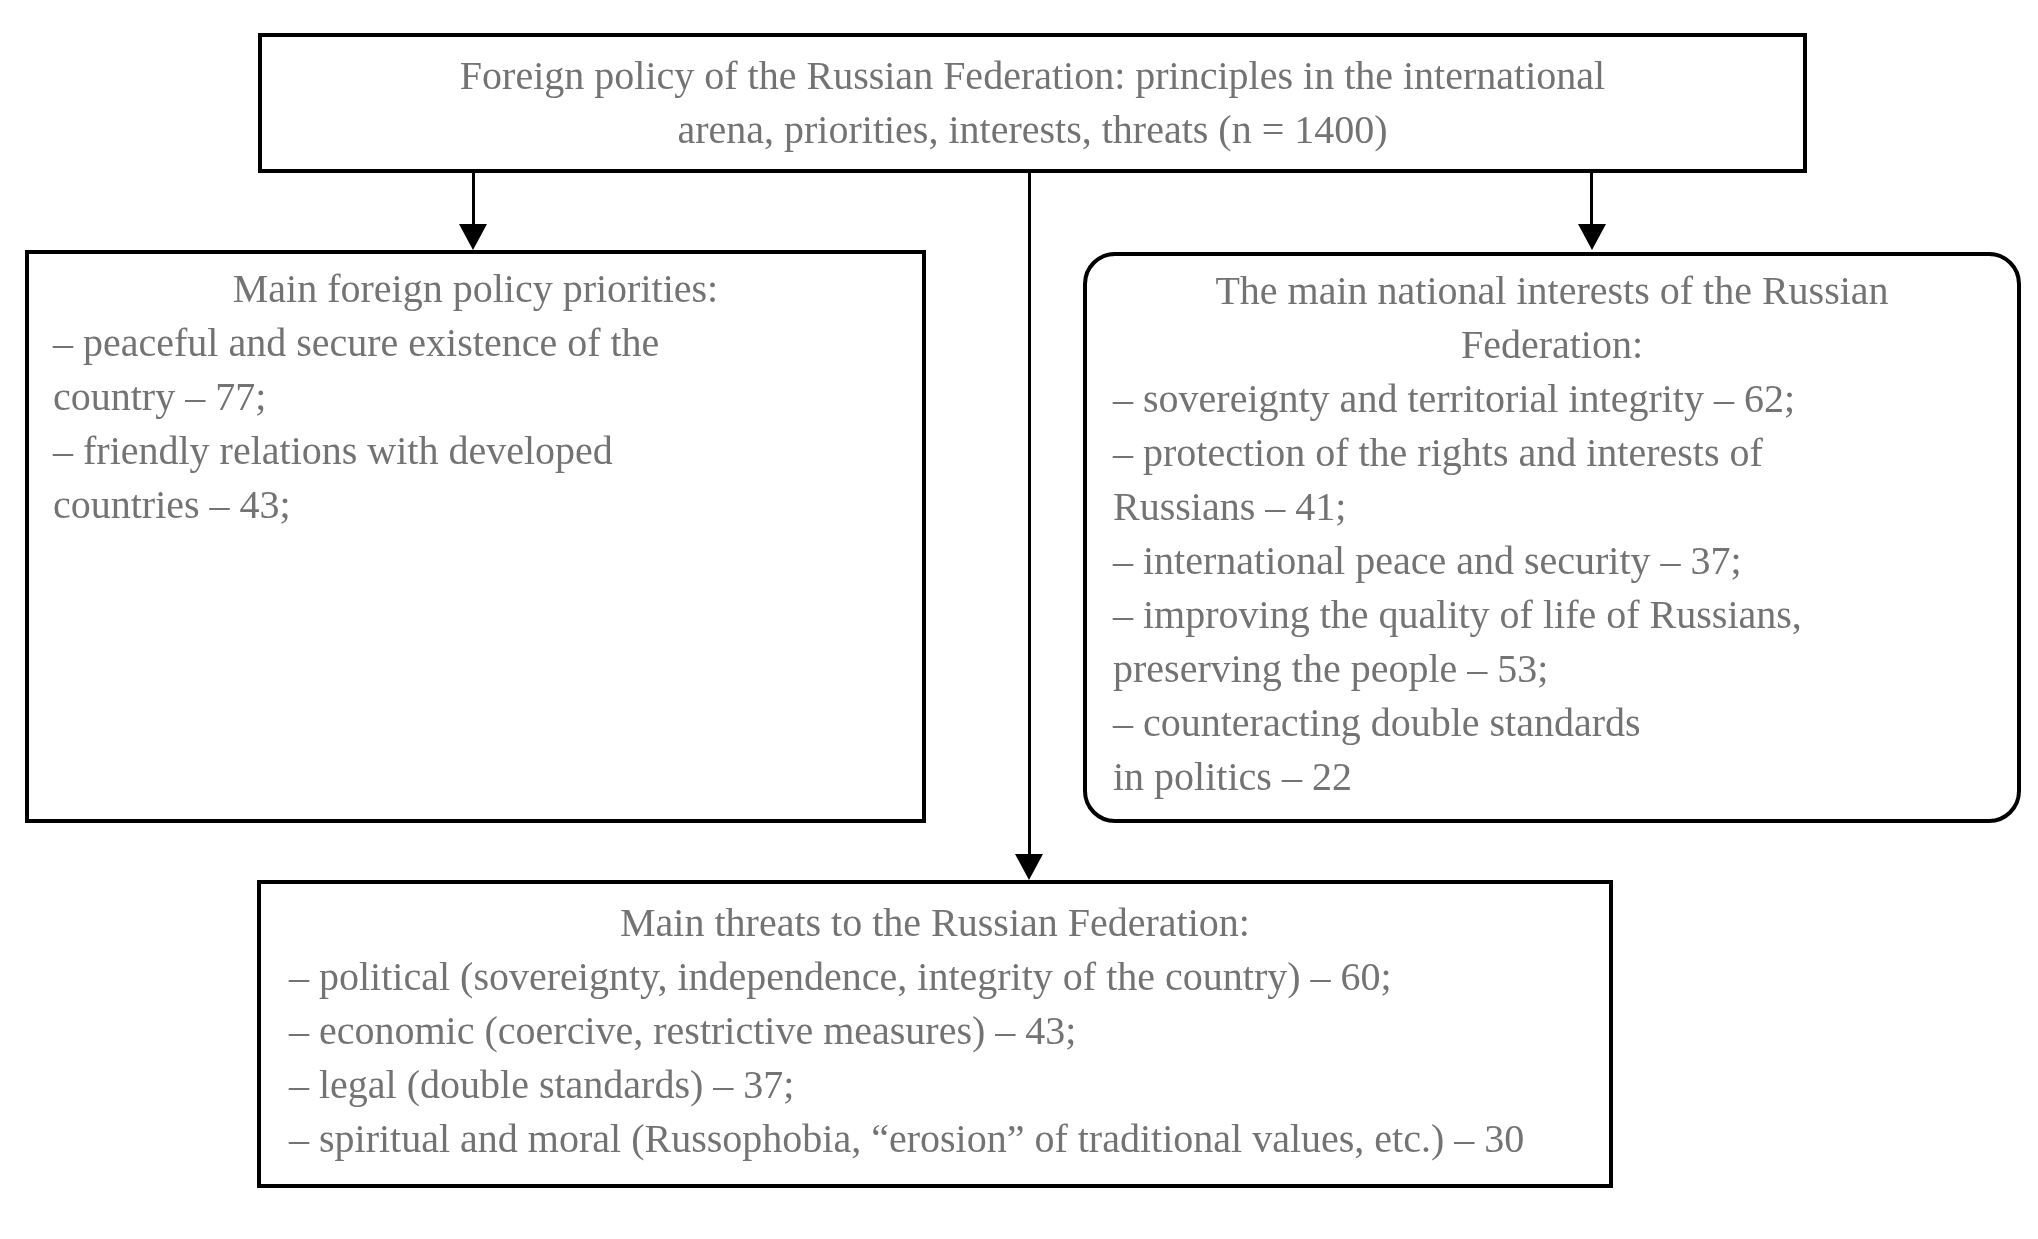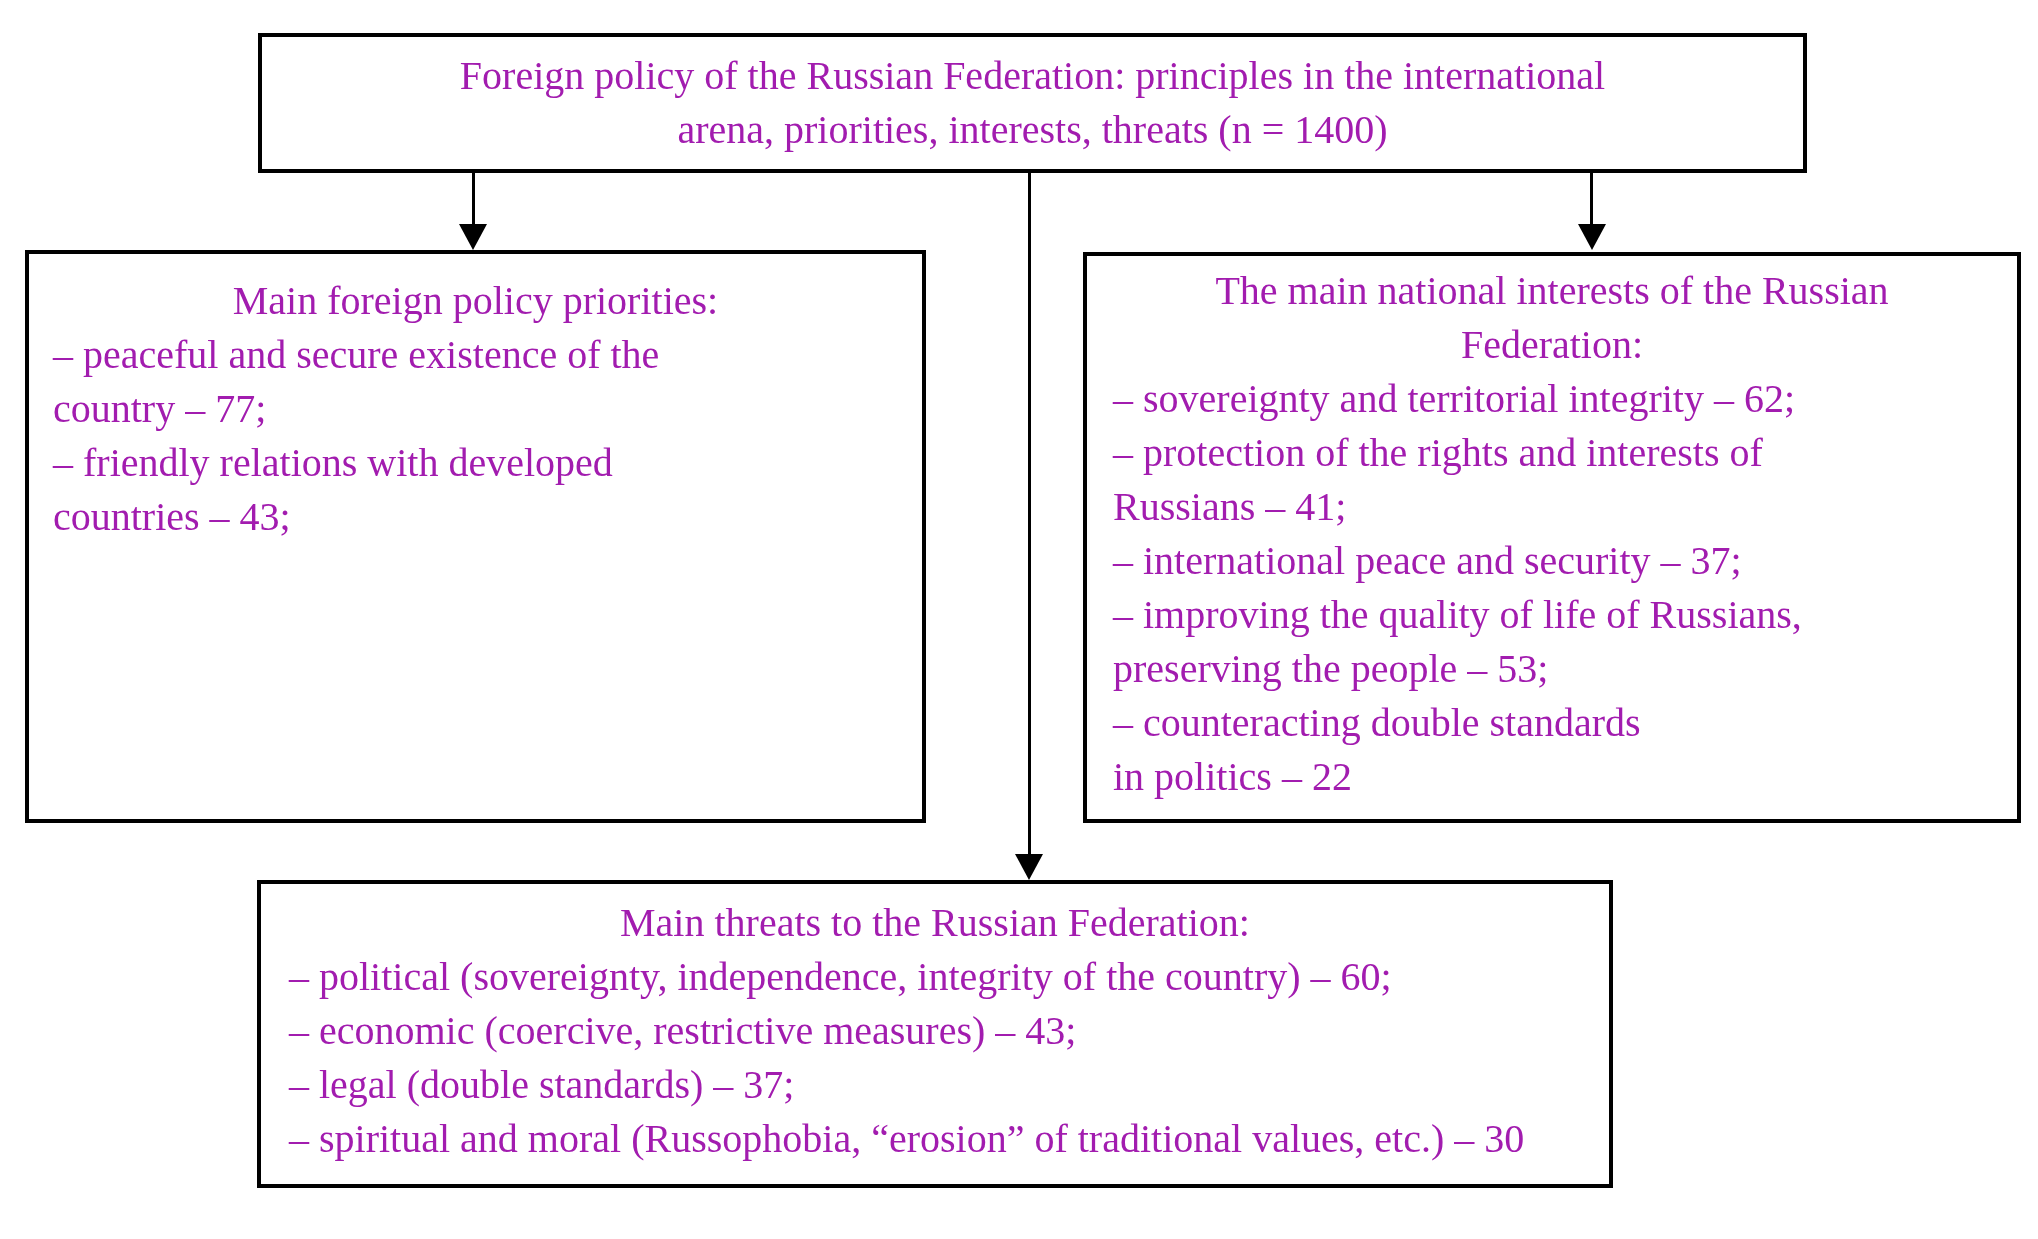--- a/index.html
+++ b/index.html
@@ -5,21 +5,21 @@
   html, body {
     margin: 0;
     padding: 0;
     background: #ffffff;
   }
   .canvas {
     position: relative;
     width: 2038px;
     height: 1239px;
     background: #ffffff;
-    color: #a21caf;
+    color: #737373;
     font-family: "Liberation Serif", "DejaVu Serif", serif;
     overflow: hidden;
   }
   .box {
     position: absolute;
     box-sizing: border-box;
     border: 4px solid #000000;
     background: #ffffff;
     font-size: 40px;
     line-height: 54px;
@@ -28,26 +28,27 @@
   .center { text-align: center; }
   .box-top {
     left: 258px; top: 33px;
     width: 1549px; height: 140px;
     display: flex; align-items: center; justify-content: center;
     text-align: center;
   }
   .box-left {
     left: 25px; top: 250px;
     width: 901px; height: 573px;
-    padding: 20px 24px 0 24px;
+    padding: 8px 24px 0 24px;
   }
   .box-right {
     left: 1083px; top: 252px;
     width: 938px; height: 571px;
     padding: 8px 26px 0 26px;
+    border-radius: 32px;
   }
   .box-bottom {
     left: 257px; top: 880px;
     width: 1356px; height: 308px;
     padding: 12px 28px 0 28px;
   }
   .box-title { text-align: center; }
   .box-item { text-align: left; }
   .arrow-line {
     position: absolute;

